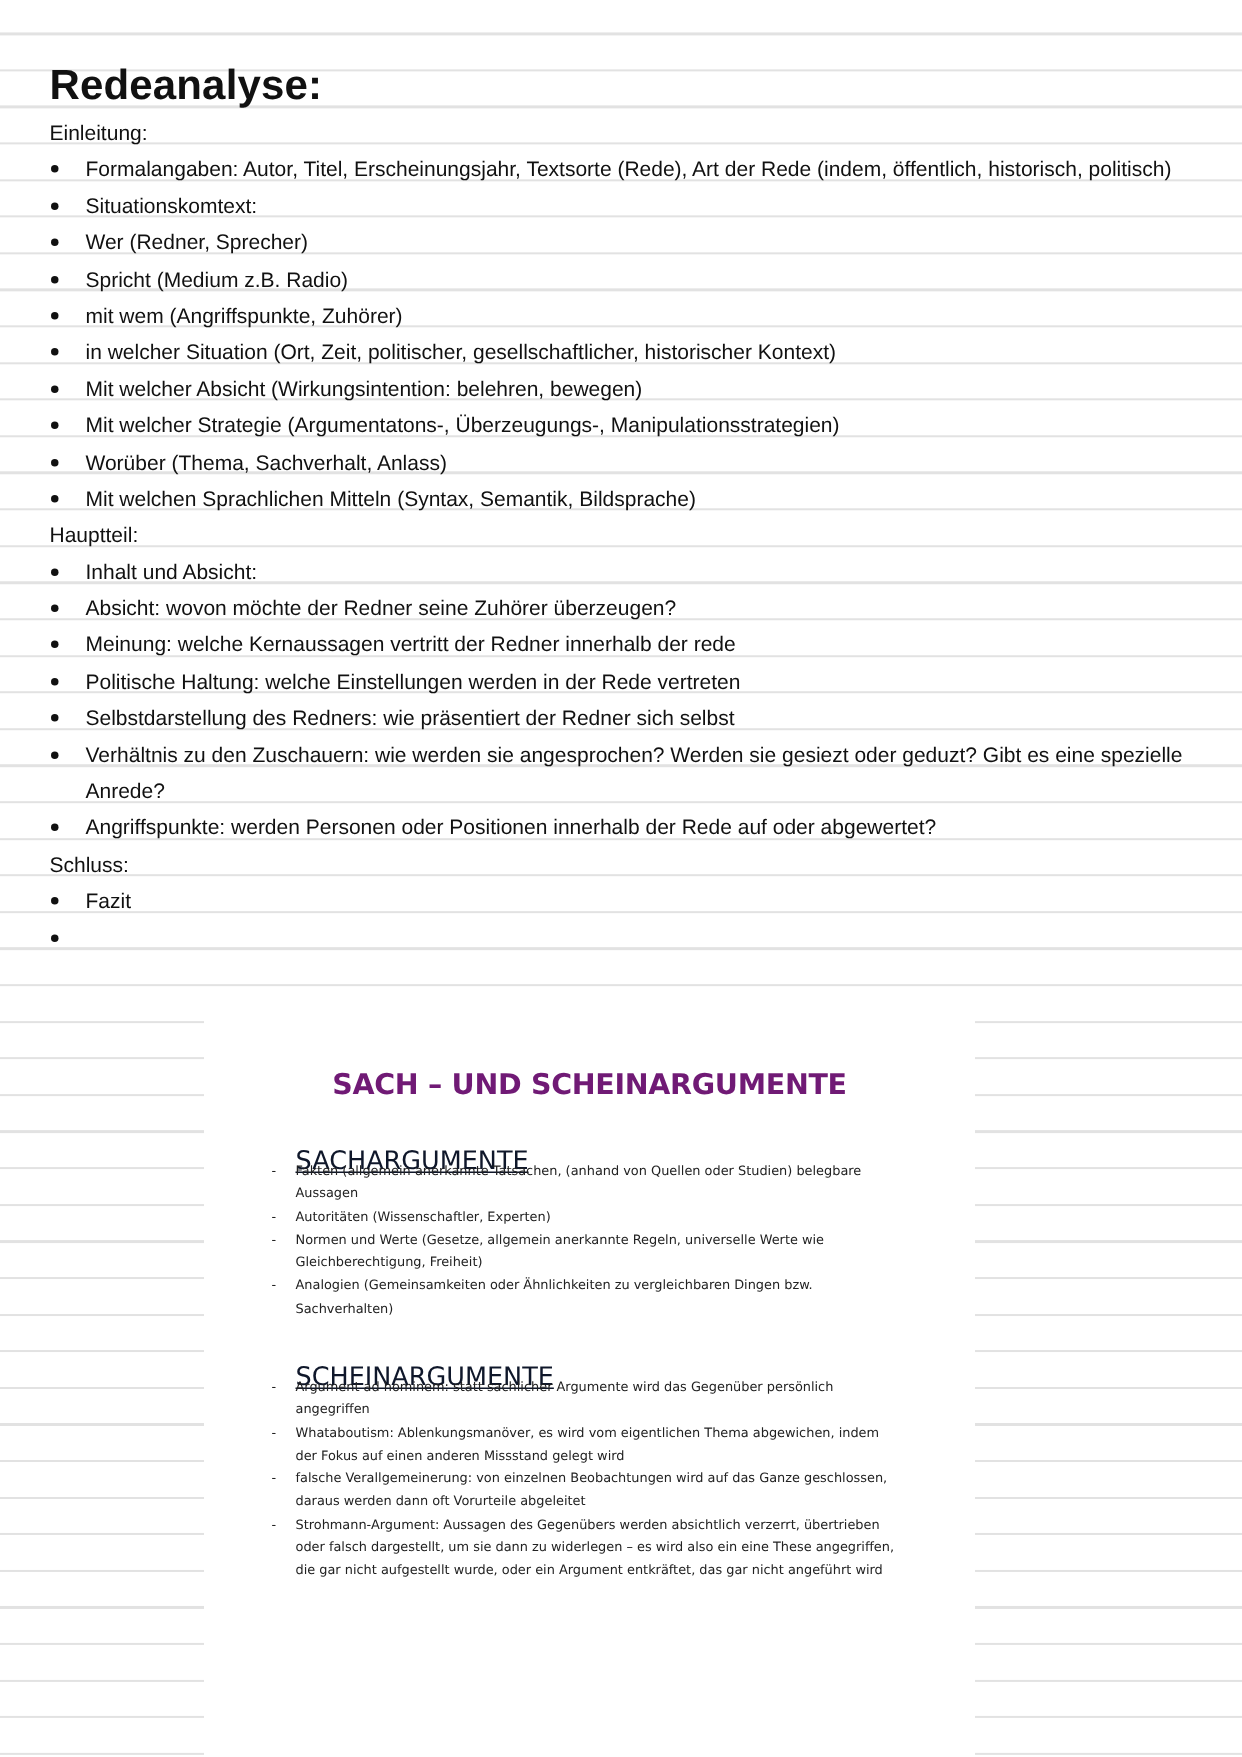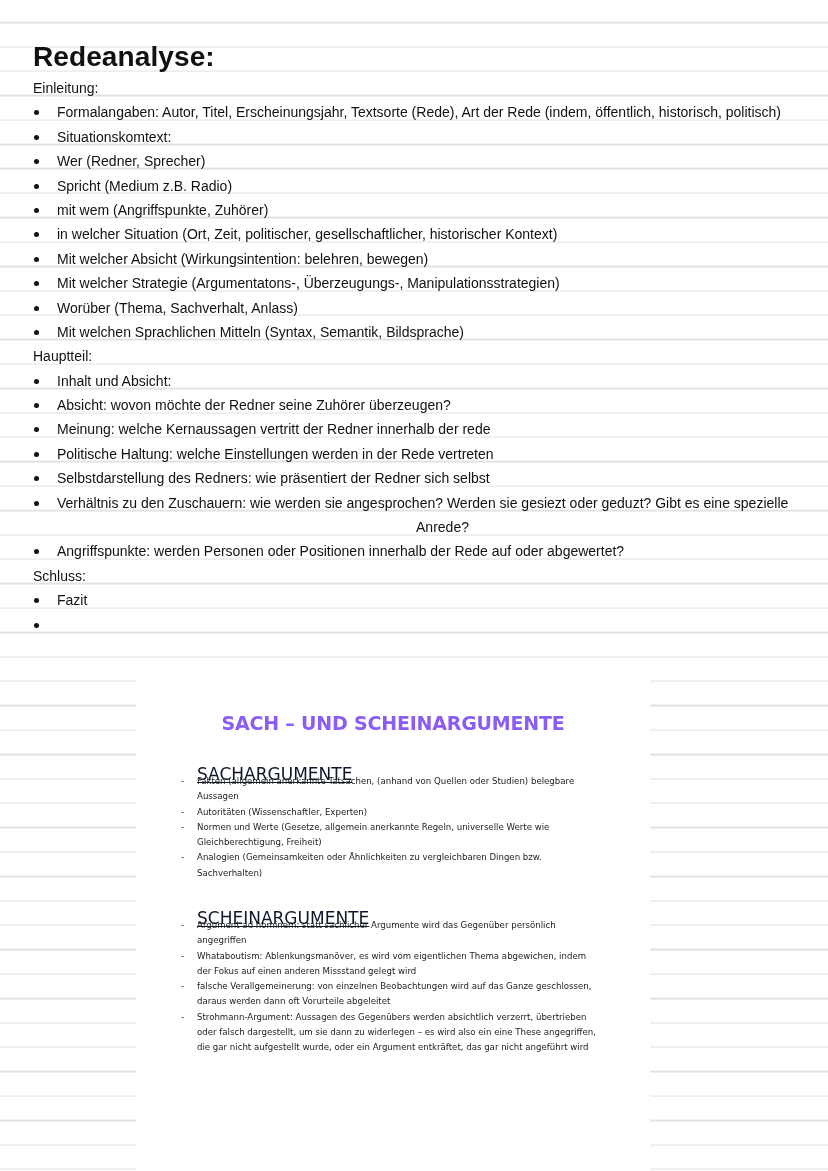--- a/index.html
+++ b/index.html
@@ -31,30 +31,30 @@
   .row {
     height: 24.4px; line-height: 24.4px; font-size: 14px; white-space: nowrap;
     position: relative;
   }
   .row.heading { padding-left: 33px; }
   .row.bullet { padding-left: 57px; }
   .row.bullet .dot {
     position: absolute; left: 34px; top: 10px;
     width: 5px; height: 5px; border-radius: 50%; background: #111;
   }
-  .row.cont { padding-left: 57px; text-align: center; }
+  .row.cont { padding-left: 57px; }
 
   .embed {
     position: absolute; left: 136px; top: 665px; width: 514px; height: 506px;
     background: #ffffff; z-index: 3;
     font-family: "DejaVu Sans", sans-serif;
   }
   .embed-title {
     position: absolute; left: 0; width: 514px; top: 47px; text-align: center;
-    font-size: 19px; font-weight: bold; color: #8b5cf6; letter-spacing: -0.2px;
+    font-size: 19px; font-weight: bold; color: #701a75; letter-spacing: -0.2px;
     margin: 0;
   }
   .sub {
     position: absolute; left: 45px; font-size: 17px; color: #0f172a;
     text-decoration: underline; text-underline-offset: 2px; margin: 16px;
     font-family: "DejaVu Sans", sans-serif; font-weight: normal;
   }
   .sub.s1 { top: 83px; }
   .sub.s2 { top: 227px; }
   .blist {

